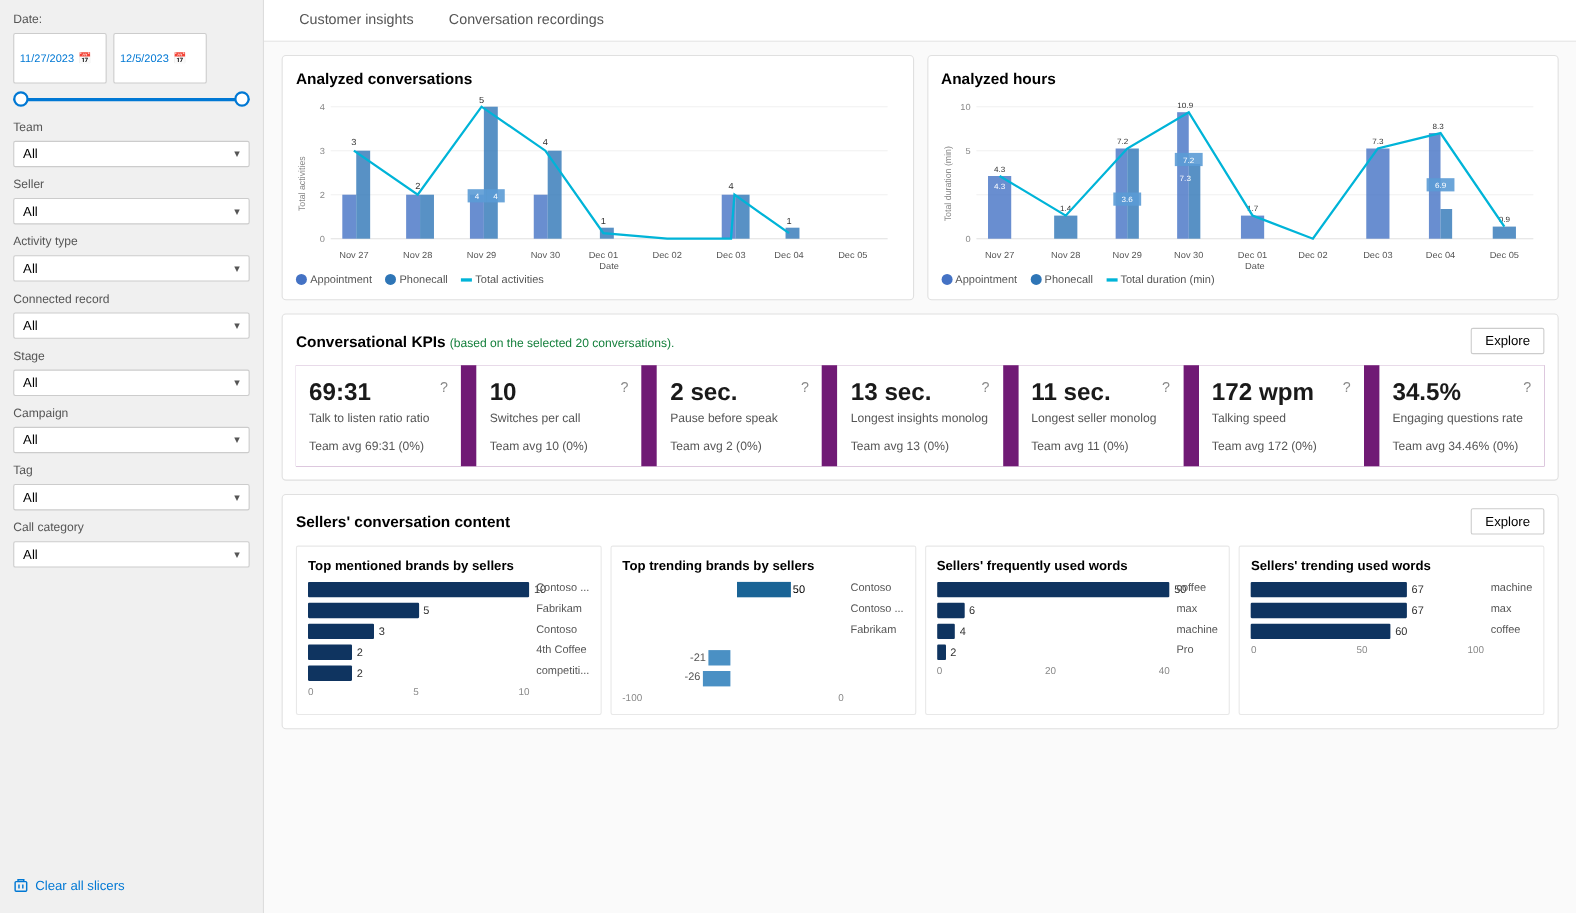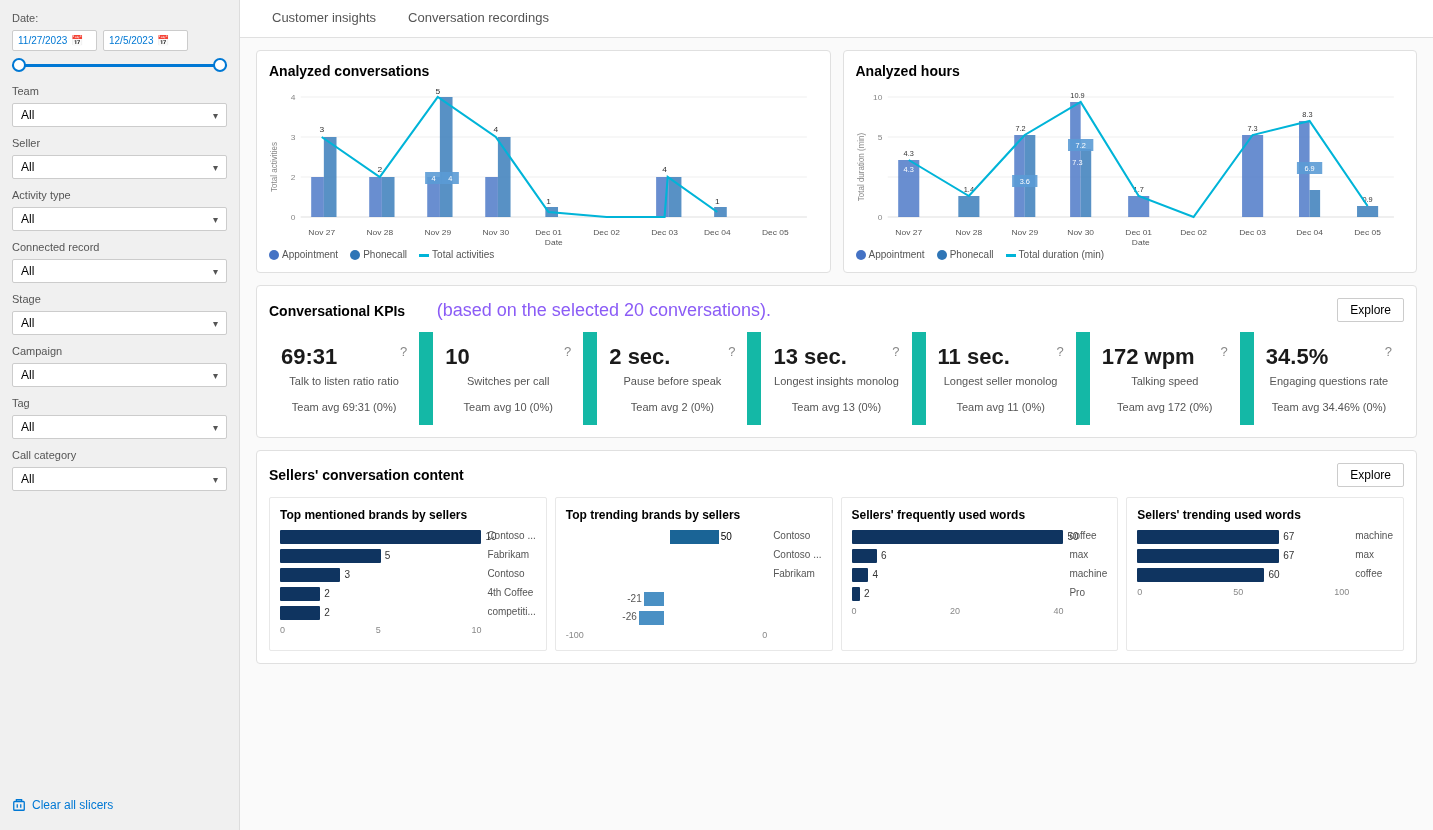--- a/index.html
+++ b/index.html
@@ -3,21 +3,21 @@
   <meta charset="utf-8">
   <style>
     * { box-sizing: border-box; margin: 0; padding: 0; }
     body { font-family: 'Segoe UI', Arial, sans-serif; font-size: 13px; background: #f5f5f5; display: flex; height: 830px; overflow: hidden; }
 
     
     .sidebar { width: 240px; background: #f0f0f0; border-right: 1px solid #ddd; padding: 12px; display: flex; flex-direction: column; gap: 10px; overflow-y: auto; flex-shrink: 0; }
     .sidebar-label { font-size: 11px; color: #555; margin-bottom: 2px; }
     .date-section { display: flex; flex-direction: column; gap: 4px; }
     .date-row { display: flex; gap: 6px; align-items: center; }
-    .date-input { border: 1px solid #ccc; background: white; padding: 4px 5px; font-size: 11px; border-radius: 2px; width: 85px; display: flex; align-items: center; gap: 4px; }
+    .date-input { border: 1px solid #ccc; background: white; padding: 16px 5px; font-size: 11px; border-radius: 2px; width: 85px; display: flex; align-items: center; gap: 4px; }
     .date-input span { color: #0078d4; font-size: 10px; }
     .range-slider { position: relative; height: 20px; display: flex; align-items: center; }
     .range-track { height: 3px; background: #0078d4; width: 100%; border-radius: 2px; position: relative; }
     .range-handle { width: 14px; height: 14px; background: white; border: 2px solid #0078d4; border-radius: 50%; position: absolute; top: 50%; transform: translateY(-50%); cursor: pointer; }
     .range-handle.left { left: 0; }
     .range-handle.right { right: 0; }
 
     .filter-group { display: flex; flex-direction: column; gap: 4px; }
     .filter-select { border: 1px solid #ccc; background: white; padding: 4px 8px; font-size: 12px; border-radius: 2px; display: flex; justify-content: space-between; align-items: center; cursor: pointer; }
     .filter-select .chevron { color: #555; font-size: 10px; }
@@ -49,21 +49,21 @@
 
     
     .bar-chart-area { position: relative; height: 160px; }
     .chart-svg { width: 100%; height: 100%; }
 
     
     .kpi-section { background: white; border: 1px solid #e0e0e0; border-radius: 4px; padding: 12px; }
     .section-header { display: flex; justify-content: space-between; align-items: center; margin-bottom: 10px; }
     .explore-btn { border: 1px solid #ccc; background: white; padding: 4px 12px; font-size: 12px; cursor: pointer; border-radius: 2px; }
 
-    .kpi-grid { display: flex; gap: 14px; background: #14b8a6; text-align: center; }
+    .kpi-grid { display: flex; gap: 14px; background: #701a75; }
     .kpi-item { background: white; flex: 1; padding: 12px; display: flex; flex-direction: column; gap: 4px; }
     .kpi-header { display: flex; justify-content: space-between; align-items: flex-start; }
     .kpi-value { font-size: 22px; font-weight: 700; color: #1a1a1a; }
     .kpi-label { font-size: 11px; color: #555; line-height: 1.3; }
     .kpi-avg { font-size: 11px; color: #555; margin-top: 8px; }
     .help-icon { color: #888; font-size: 13px; cursor: pointer; }
 
     
     .conv-section { background: white; border: 1px solid #e0e0e0; border-radius: 4px; padding: 12px; }
     .small-charts-row { display: flex; gap: 8px; margin-top: 10px; }
@@ -324,21 +324,21 @@
           <span><span style="display:inline-block;width:10px;height:10px;background:#2e75b6;border-radius:50%;margin-right:3px;vertical-align:middle;"></span>Phonecall</span>
           <span><span style="display:inline-block;width:10px;height:3px;background:#00b4d8;margin-right:3px;vertical-align:middle;"></span>Total duration (min)</span>
         </div>
       </div>
     </div>
 
     <div class="kpi-section">
       <div class="section-header">
         <div>
           <span style="font-size:14px; font-weight:600;">Conversational KPIs</span>
-          <span style="font-size:18px; color:#8b5cf6; font-weight:normal;margin-left:28px;">(based on the selected 20 conversations).</span>
+          <span style="font-size:11px; color:#15803d; font-weight:normal;">(based on the selected 20 conversations).</span>
         </div>
         <button class="explore-btn">Explore</button>
       </div>
       <div class="kpi-grid">
         <div class="kpi-item">
           <div class="kpi-header">
             <div class="kpi-value">69:31</div>
             <span class="help-icon">?</span>
           </div>
           <div class="kpi-label">Talk to listen ratio ratio</div>

